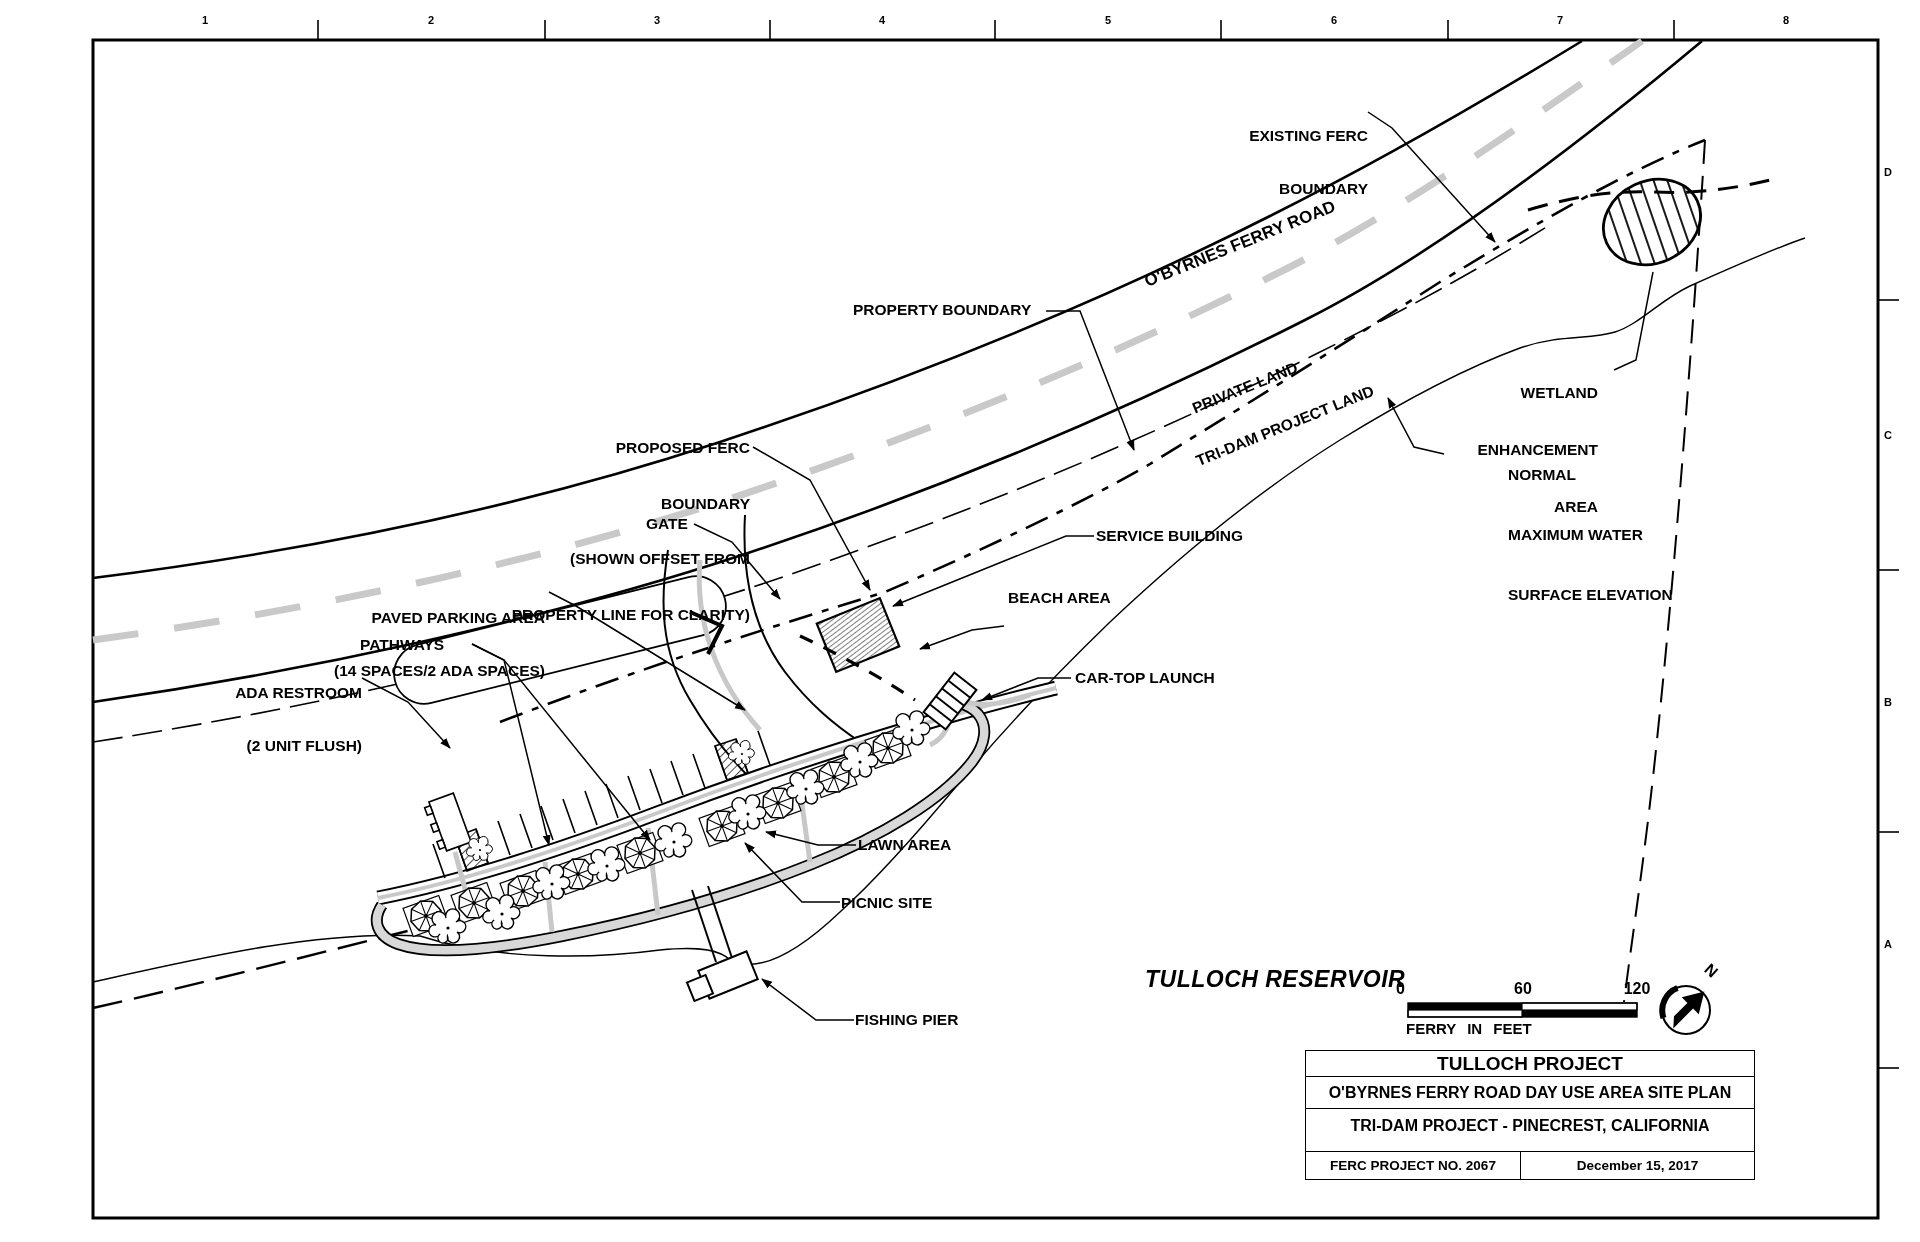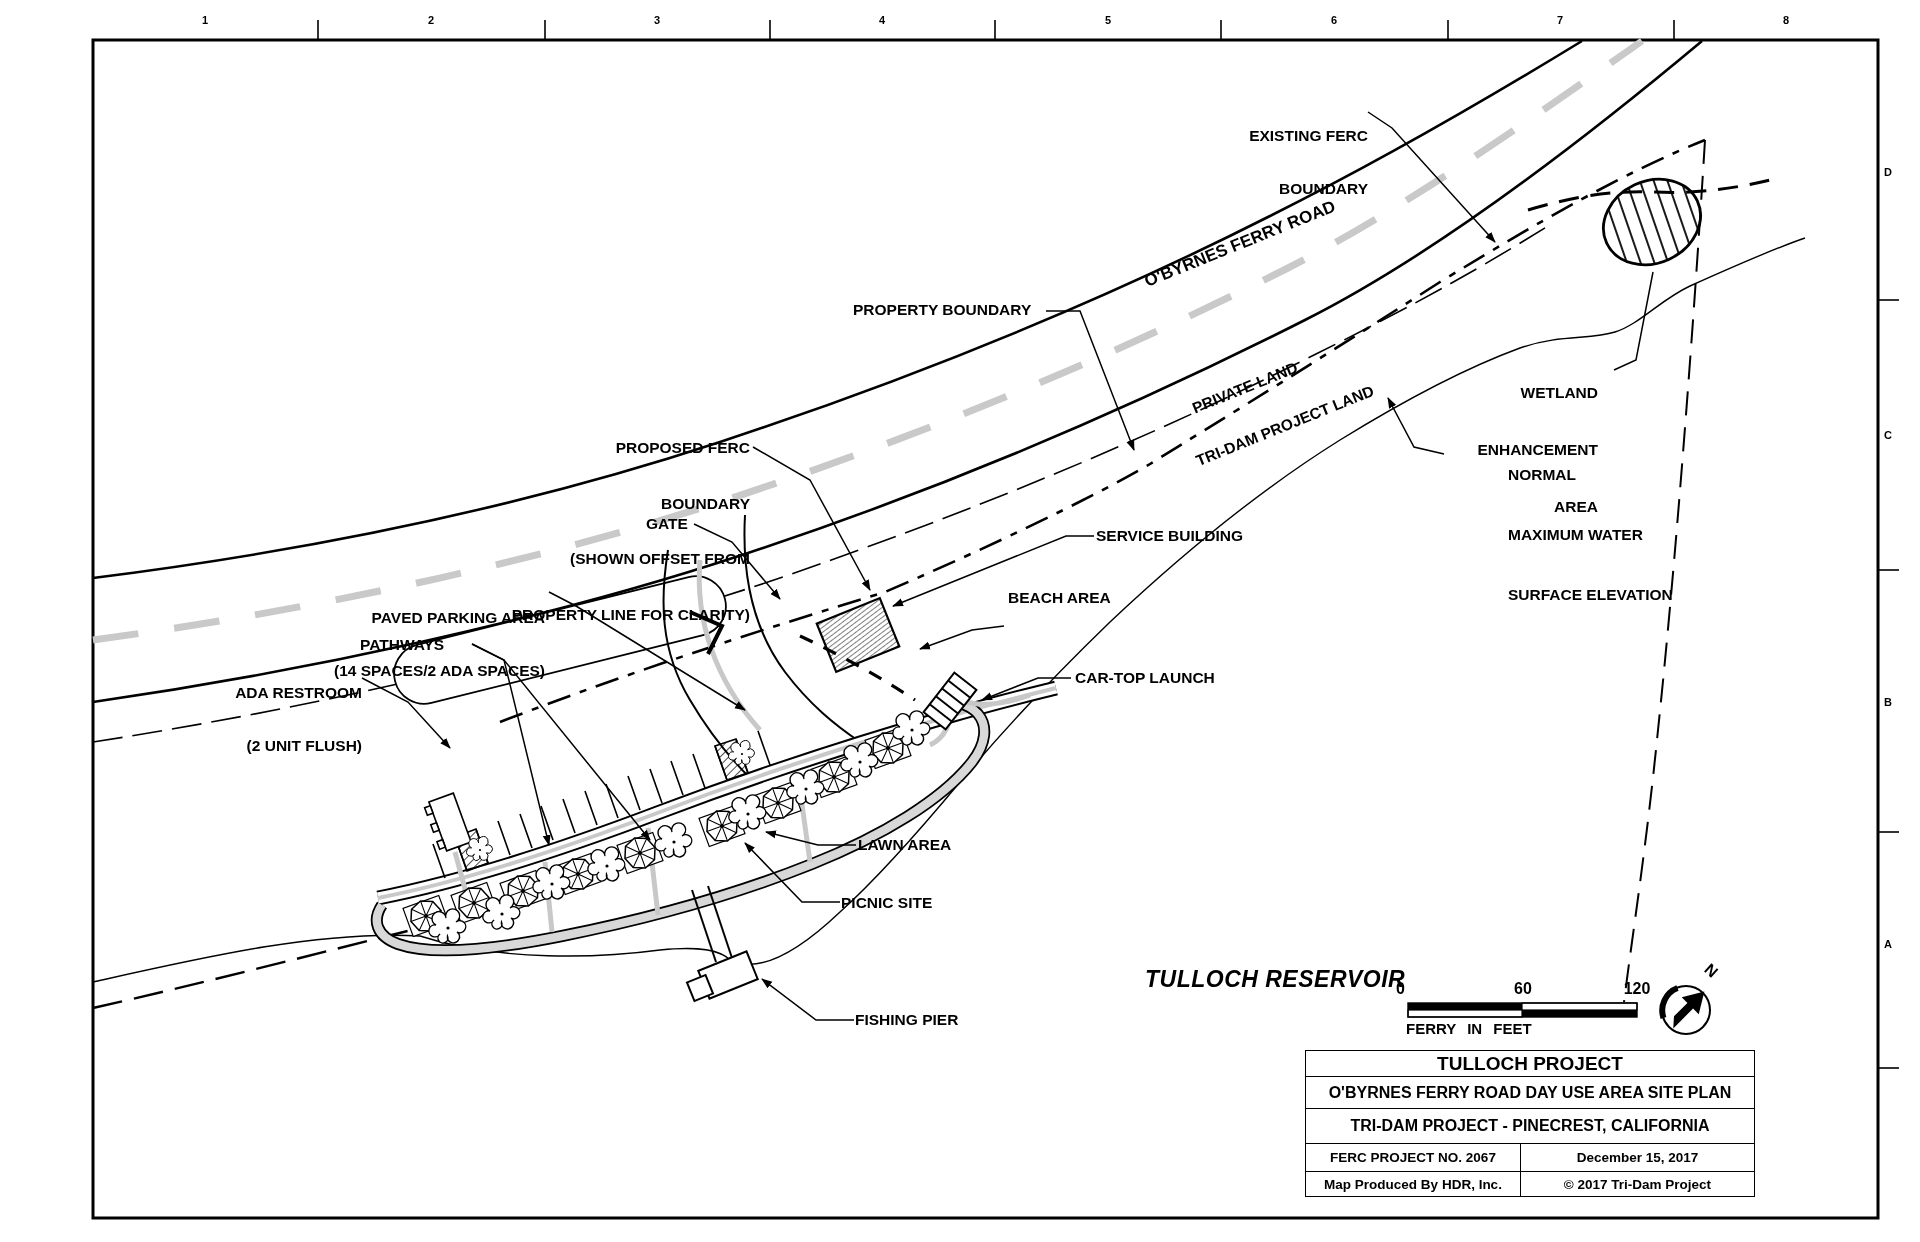--- a/index.html
+++ b/index.html
@@ -21,21 +21,21 @@
   #scalecap{position:absolute;left:1406px;top:1020px;font:700 15px "Liberation Sans",sans-serif;word-spacing:7px;}
   #northN{position:absolute;left:1705px;top:962px;font:700 16px "Liberation Sans",sans-serif;transform:rotate(42deg);}
   
   #tblock{position:absolute;left:1305px;top:1050px;width:448px;border:1.6px solid #000;background:#fff;}
   .tbrow{border-top:1.6px solid #000;display:flex;align-items:center;justify-content:center;
          font:700 14px "Liberation Sans",sans-serif;}
   .tbrow:first-child{border-top:none;}
   .tb1{height:25px;font-size:19px;}
   .tb2{height:31px;font-size:16px;}
   .tb3{height:34px;font-size:16px;}
-  .tb4,.tb5{height:27px;padding:0;font-size:13.5px;}
+  .tb4,.tb5{height:27px;padding:0;font-size:13.5px;margin-top:8px;}
   .tb5{height:24px;}
   .cellL{width:215px;height:100%;display:flex;align-items:center;justify-content:center;border-right:1.6px solid #000;box-sizing:border-box;}
   .cellR{flex:1;height:100%;display:flex;align-items:center;justify-content:center;}
 </style>
 </head>
 <body>
 
 <div id="sheet">
 
 <svg width="1920" height="1242" viewBox="0 0 1920 1242">
@@ -332,19 +332,15 @@
 <div id="northN">N</div>
 
 <div id="tblock">
   <div class="tbrow tb1">TULLOCH PROJECT</div>
   <div class="tbrow tb2">O'BYRNES FERRY ROAD DAY USE AREA SITE PLAN</div>
   <div class="tbrow tb3">TRI-DAM PROJECT - PINECREST, CALIFORNIA</div>
   <div class="tbrow tb4">
     <div class="cellL">FERC PROJECT NO. 2067</div>
     <div class="cellR">December 15, 2017</div>
   </div>
-  <div class="tbrow tb5">
-    <div class="cellL">Map Produced By HDR, Inc.</div>
-    <div class="cellR">© 2017 Tri-Dam Project</div>
-  </div>
 </div>
 
 </div>
 
 </body></html>

